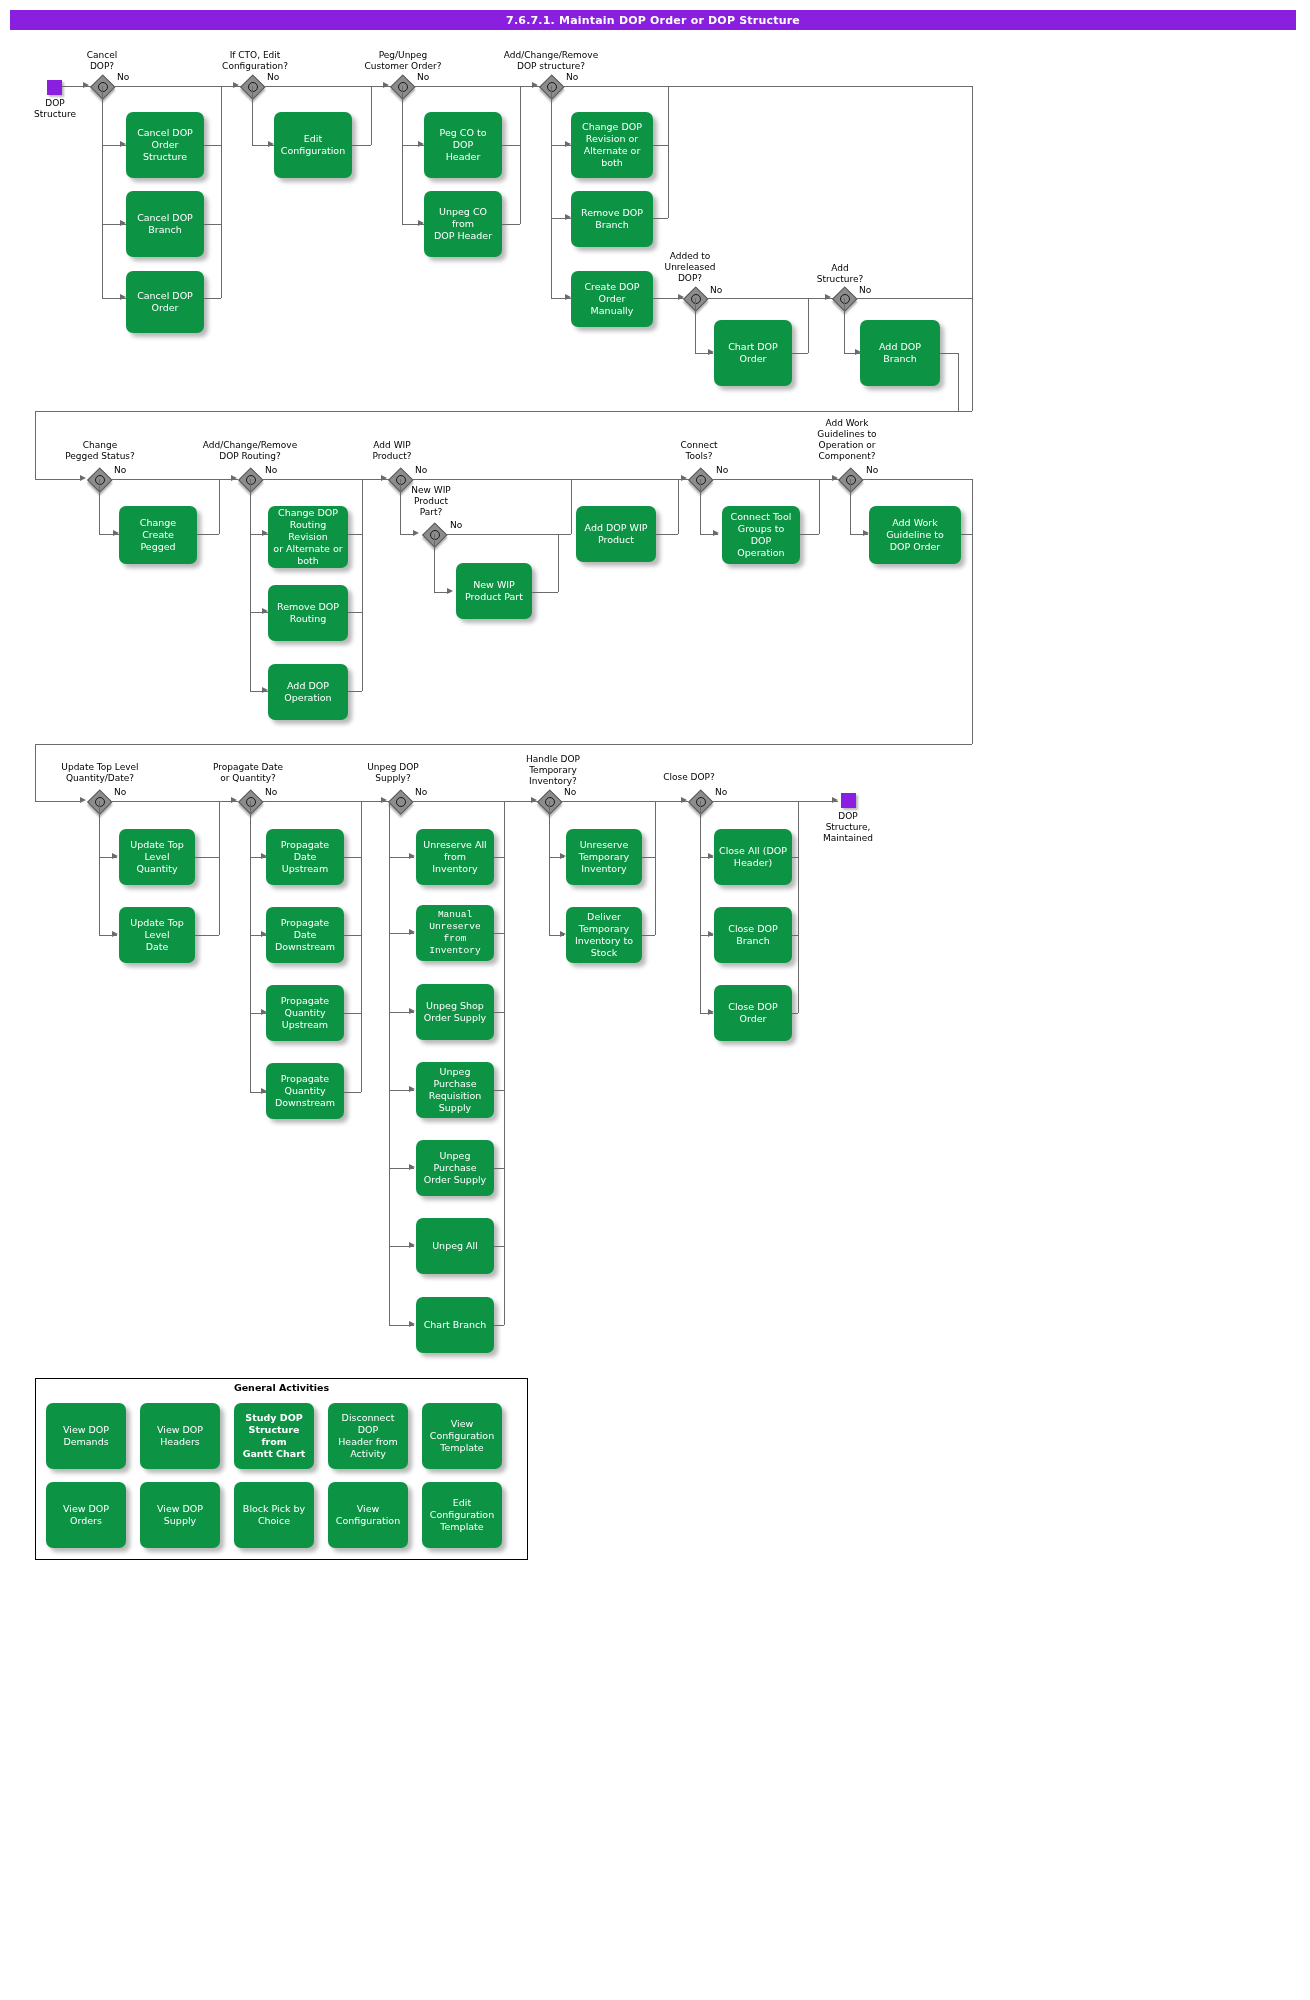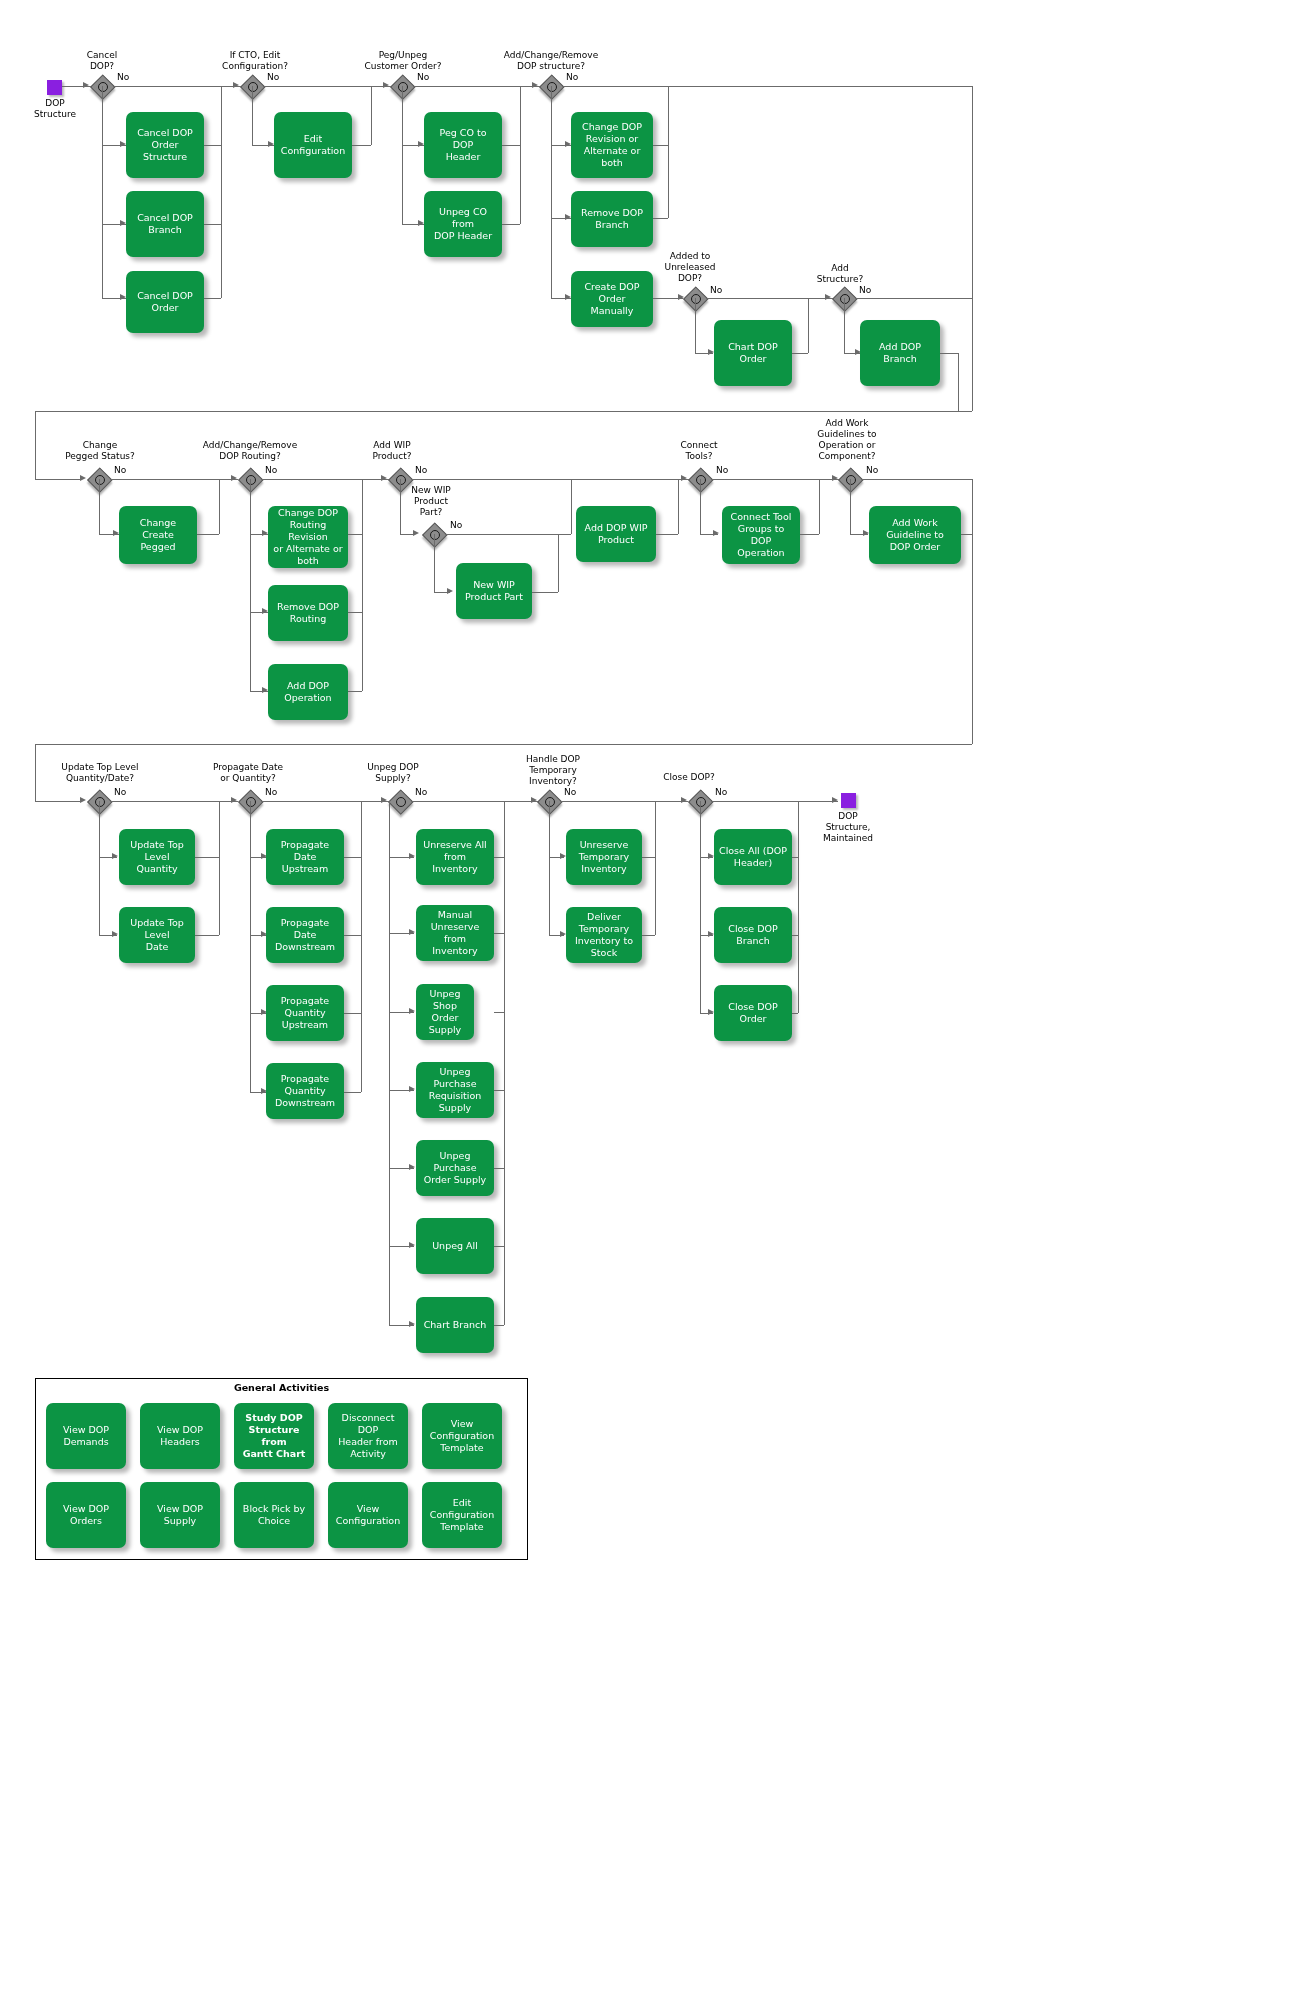--- a/index.html
+++ b/index.html
@@ -51,20 +51,21 @@
        border-top:3.6px solid transparent;border-bottom:3.6px solid transparent;
        border-left:6px solid #6b6b6b;}
   .genbox{position:absolute;border:1px solid #000;box-sizing:border-box;background:#fff;}
   .gentitle{position:absolute;font-size:9.5px;font-weight:bold;color:#000;text-align:center;}
 </style>
 </head>
 <body>
 
 <div id="canvas">
 
+  <div class="banner" style="background: rgb(138, 31, 224);">7.6.7.1. Maintain DOP Order or DOP Structure</div>
 
   <div class="term" style="left: 47px; top: 80px; background: rgb(138, 31, 224);"></div>
   <div class="lbl" style="left:20px;top:98px;width:70px;">DOP<br>Structure</div>
 
   <div class="lbl" style="left:64px;top:50px;width:76px;">Cancel<br>DOP?</div>
   <div class="gw" style="left:91px;top:75px;">
     <div class="dia"></div>
     <div class="ring"></div>
   </div>
   <div class="no" style="left:117px;top:72px;">No</div>
@@ -380,22 +381,22 @@
   <div class="h" style="left:389px;top:1090px;width:25px;"></div>
   <div class="arw" style="left:409px;top:1086.4px;"></div>
   <div class="h" style="left:389px;top:1168px;width:25px;"></div>
   <div class="arw" style="left:409px;top:1164.4px;"></div>
   <div class="h" style="left:389px;top:1246px;width:25px;"></div>
   <div class="arw" style="left:409px;top:1242.4px;"></div>
   <div class="h" style="left:389px;top:1325px;width:25px;"></div>
   <div class="arw" style="left:409px;top:1321.4px;"></div>
 
   <div class="act" style="left: 416px; top: 829px; width: 78px; height: 56px; background: rgb(12, 148, 68);">Unreserve All<br>from Inventory</div>
-  <div class="act" style="left: 416px; top: 905px; width: 78px; height: 56px; background: rgb(12, 148, 68);">Manual<br>Unreserve from<br>Inventory</div>
-  <div class="act" style="left: 416px; top: 984px; width: 58px; height: 56px; background: rgb(12, 148, 68);">Unpeg Shop<br>Order Supply</div>
+  <div class="act" style="left: 416px; top: 905px; width: 78px; height: 56px; background: rgb(12, 148, 68); font-family: Liberation Mono, monospace;">Manual<br>Unreserve from<br>Inventory</div>
+  <div class="act" style="left: 416px; top: 984px; width: 78px; height: 56px; background: rgb(12, 148, 68);">Unpeg Shop<br>Order Supply</div>
   <div class="act" style="left: 416px; top: 1062px; width: 78px; height: 56px; background: rgb(12, 148, 68);">Unpeg Purchase<br>Requisition<br>Supply</div>
   <div class="act" style="left: 416px; top: 1140px; width: 78px; height: 56px; background: rgb(12, 148, 68);">Unpeg Purchase<br>Order Supply</div>
   <div class="act" style="left: 416px; top: 1218px; width: 78px; height: 56px; background: rgb(12, 148, 68);">Unpeg All</div>
   <div class="act" style="left: 416px; top: 1297px; width: 78px; height: 56px; background: rgb(12, 148, 68);">Chart Branch</div>
 
   <div class="h" style="left:494px;top:857px;width:10px;"></div>
   <div class="h" style="left:494px;top:933px;width:10px;"></div>
   <div class="h" style="left:494px;top:1012px;width:10px;"></div>
   <div class="h" style="left:494px;top:1090px;width:10px;"></div>
   <div class="h" style="left:494px;top:1168px;width:10px;"></div>

